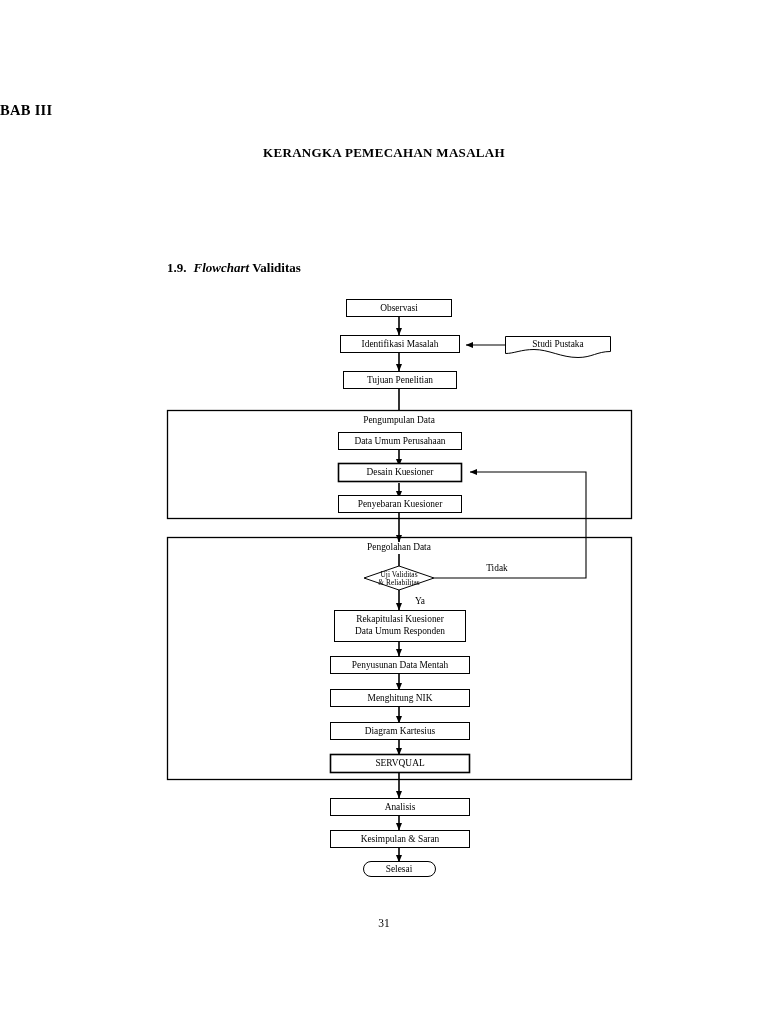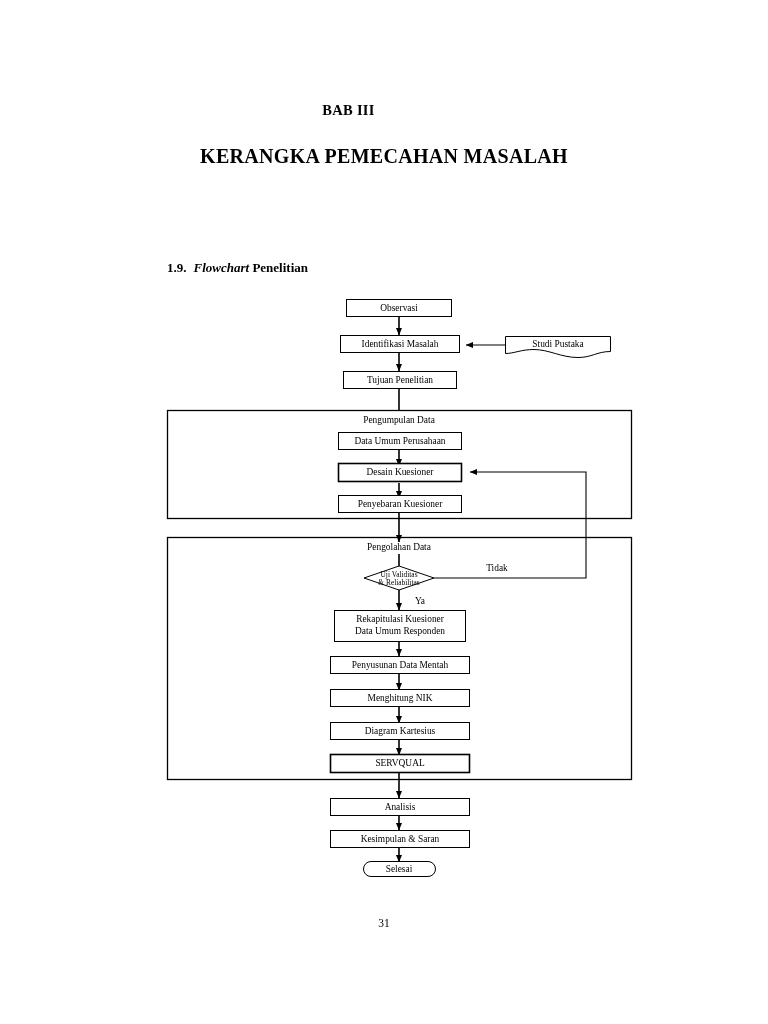--- a/index.html
+++ b/index.html
@@ -21,32 +21,32 @@
     inset: 0;
     background: #ffffff;
   }
 
   
   .chapter-label {
     position: absolute;
     top: 102px;
     left: 0;
     width: 697px;
-    text-align: center;
+    text-align: left;
     font-size: 14.5px;
     font-weight: bold;
     letter-spacing: 0.3px;
   }
   .chapter-title {
     position: absolute;
     top: 145px;
     left: 0;
     width: 768px;
     text-align: center;
-    font-size: 20px;
+    font-size: 13px;
     font-weight: bold;
     letter-spacing: 0.3px;
   }
 
   .section-heading {
     position: absolute;
     top: 260px;
     left: 167px;
     font-size: 13px;
     font-weight: bold;
@@ -126,21 +126,21 @@
 </head>
 <body>
 
 <div class="page">
 
   <div class="chapter-label">BAB III</div>
 
   <div class="chapter-title">KERANGKA PEMECAHAN MASALAH</div>
 
   <div class="section-heading">
-    <span class="num">1.9.</span><span class="ital">Flowchart</span> <span>Penelitian</span>
+    <span class="num">1.9.</span><span class="ital">Flowchart</span> <span>Validitas</span>
   </div>
 
   <div class="figure-wrap">
     <svg width="768" height="590" viewBox="0 0 768 590" xmlns="http://www.w3.org/2000/svg">
       <defs>
         <marker id="arrow" markerWidth="9" markerHeight="9" refX="7.4" refY="3.2" orient="auto" markerUnits="userSpaceOnUse">
           <path d="M0,0 L7.6,3.2 L0,6.4 z" fill="#000000"></path>
         </marker>
       </defs>
 

